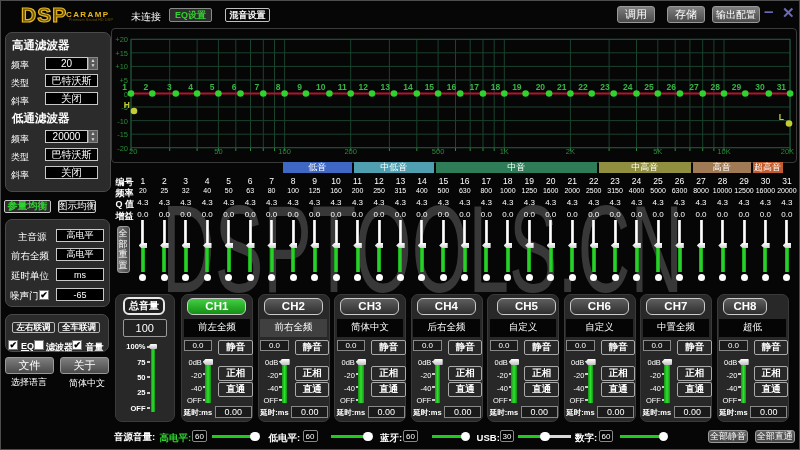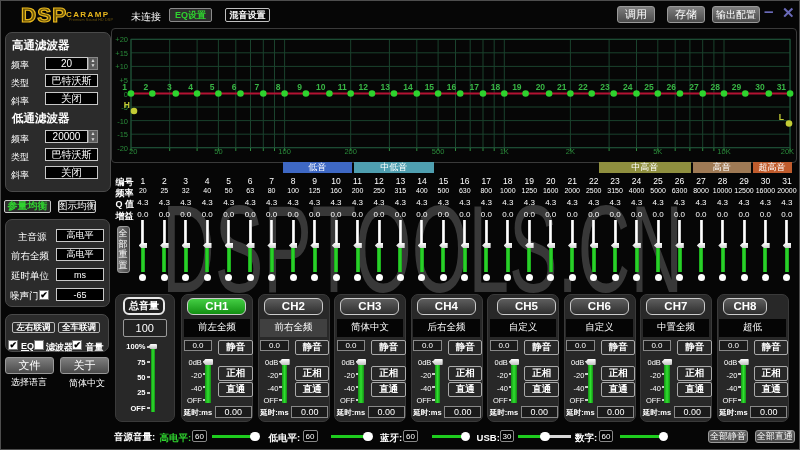--- a/index.html
+++ b/index.html
@@ -218,23 +218,24 @@
       <text x="764.8" y="90" fill="#38b545" font-size="8.5" font-weight="bold" text-anchor="end" font-family="Liberation Sans">30</text>
       <circle cx="790.1" cy="93.5" r="3.3" fill="#2ed32e"></circle>
       <text x="786.1" y="90" fill="#38b545" font-size="8.5" font-weight="bold" text-anchor="end" font-family="Liberation Sans">31</text>
       <text x="130" y="107.5" fill="#c3cc35" font-size="8.5" font-weight="bold" text-anchor="end" font-family="Liberation Sans">H</text>
       <circle cx="134" cy="111" r="3.3" fill="#c3cc35"></circle>
       <text x="784" y="120" fill="#c3cc35" font-size="8.5" font-weight="bold" text-anchor="end" font-family="Liberation Sans">L</text>
       <circle cx="789" cy="123.5" r="3.3" fill="#c3cc35"></circle>
     </svg>
 <div class="abs" style="left:282.5px;top:161.5px;width:69.5px;height:11.5px;background:#3e68c4;display:flex;align-items:center;justify-content:center;font-size:9px;color:#fff;">低音</div>
 <div class="abs" style="left:353.5px;top:161.5px;width:80.5px;height:11.5px;background:#4f9fb0;display:flex;align-items:center;justify-content:center;font-size:9px;color:#fff;">中低音</div>
+<div class="abs" style="left:435.5px;top:161.5px;width:161.5px;height:11.5px;background:#2f7c58;display:flex;align-items:center;justify-content:center;font-size:9px;color:#fff;">中音</div>
 <div class="abs" style="left:598.5px;top:161.5px;width:92.5px;height:11.5px;background:#8f8f3f;display:flex;align-items:center;justify-content:center;font-size:9px;color:#fff;">中高音</div>
 <div class="abs" style="left:692.5px;top:161.5px;width:58.5px;height:11.5px;background:#9f7a55;display:flex;align-items:center;justify-content:center;font-size:9px;color:#fff;">高音</div>
-<div class="abs" style="left:752.5px;top:161.5px;width:39px;height:11.5px;background:#c05c2d;display:flex;align-items:center;justify-content:center;font-size:9px;color:#fff;">超高音</div>
+<div class="abs" style="left:752.5px;top:161.5px;width:30px;height:11.5px;background:#c05c2d;display:flex;align-items:center;justify-content:center;font-size:9px;color:#fff;">超高音</div>
 <div class="abs" style="left:115.5px;top:176px;font-size:9px;font-weight:bold;">编号</div>
 <div class="abs" style="left:115.5px;top:186.5px;font-size:9px;font-weight:bold;">频率</div>
 <div class="abs" style="left:115.5px;top:198px;font-size:9px;font-weight:bold;">Q 值</div>
 <div class="abs" style="left:115.5px;top:209.5px;font-size:9px;font-weight:bold;">增益</div>
 <div class="abs" style="left:131.8px;top:176px;width:22px;text-align:center;font-size:8.5px;">1</div>
 <div class="abs" style="left:131.8px;top:186.5px;width:22px;text-align:center;font-size:7px;">20</div>
 <div class="abs" style="left:131.8px;top:198px;width:22px;text-align:center;font-size:8px;">4.3</div>
 <div class="abs" style="left:131.8px;top:209.5px;width:22px;text-align:center;font-size:8px;">0.0</div>
 <div class="abs" style="left:153.3px;top:176px;width:22px;text-align:center;font-size:8.5px;">2</div>
 <div class="abs" style="left:153.3px;top:186.5px;width:22px;text-align:center;font-size:7px;">25</div>

